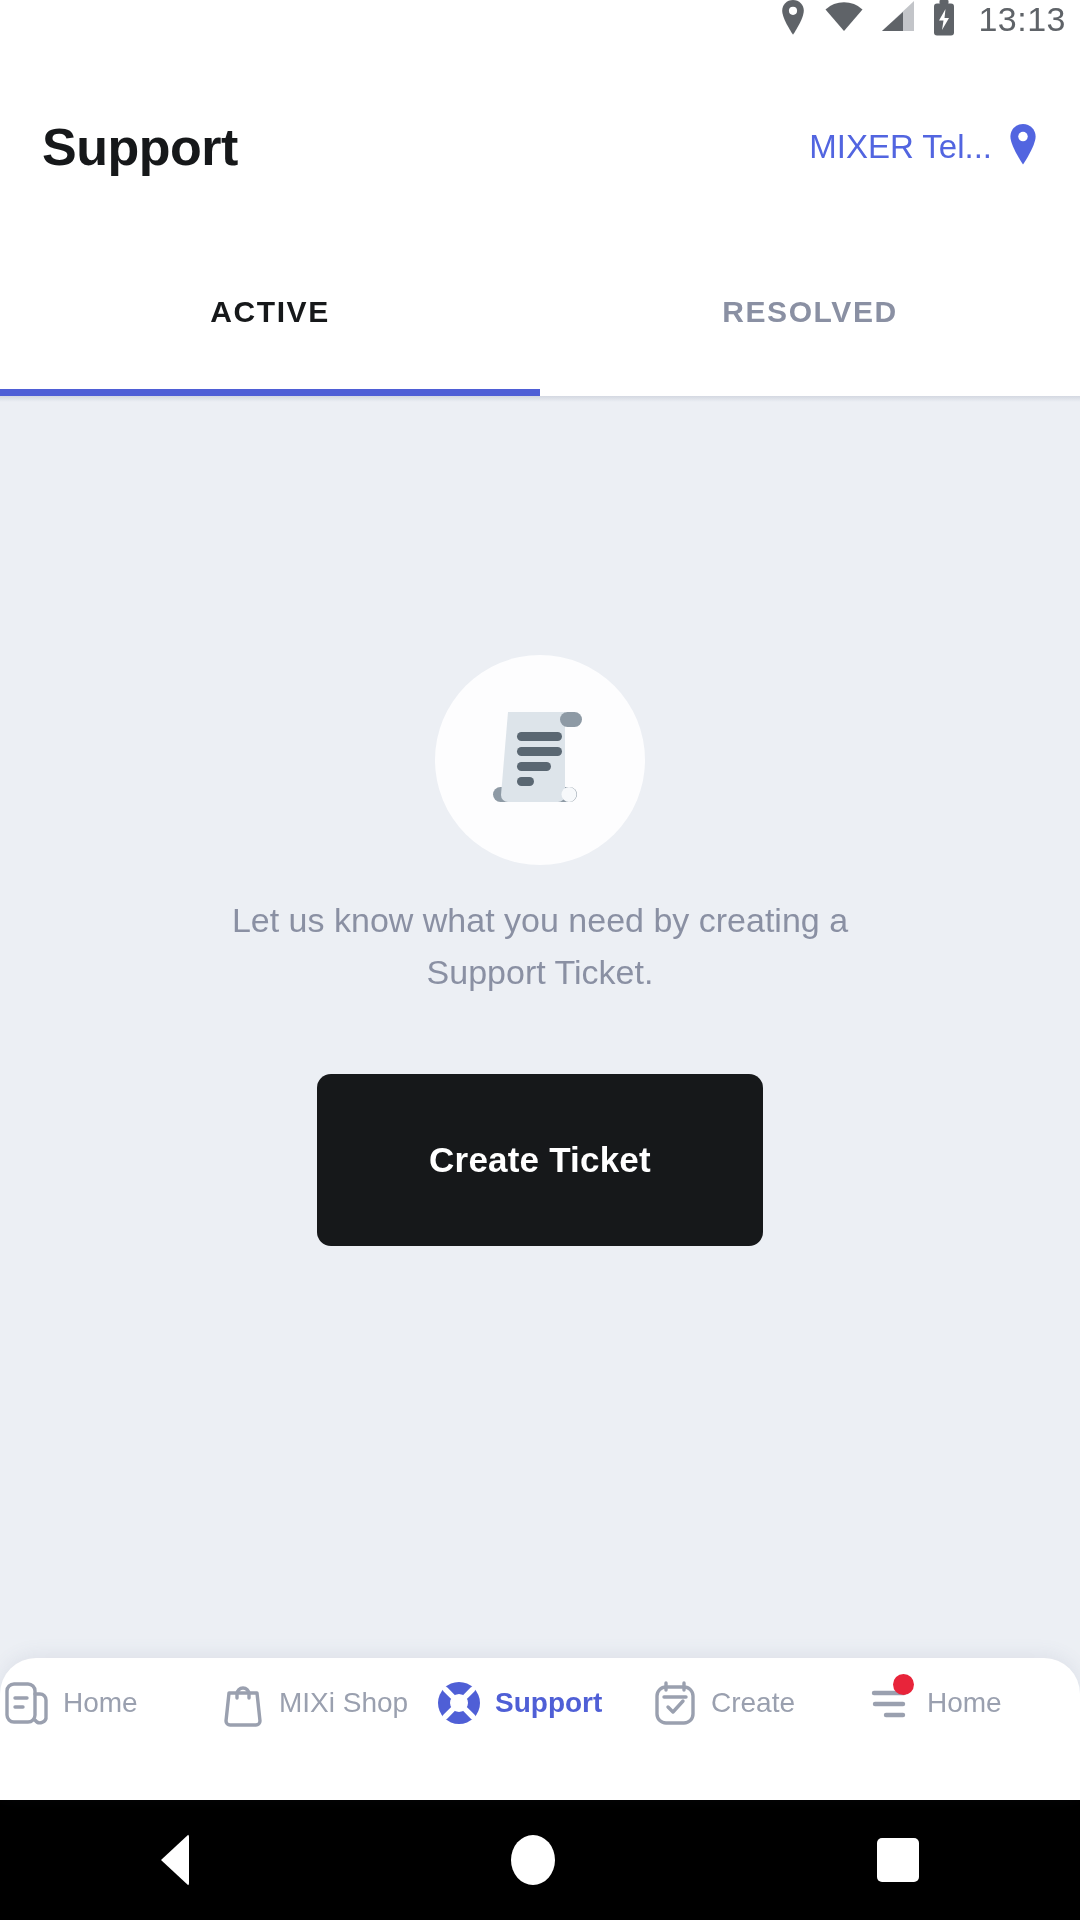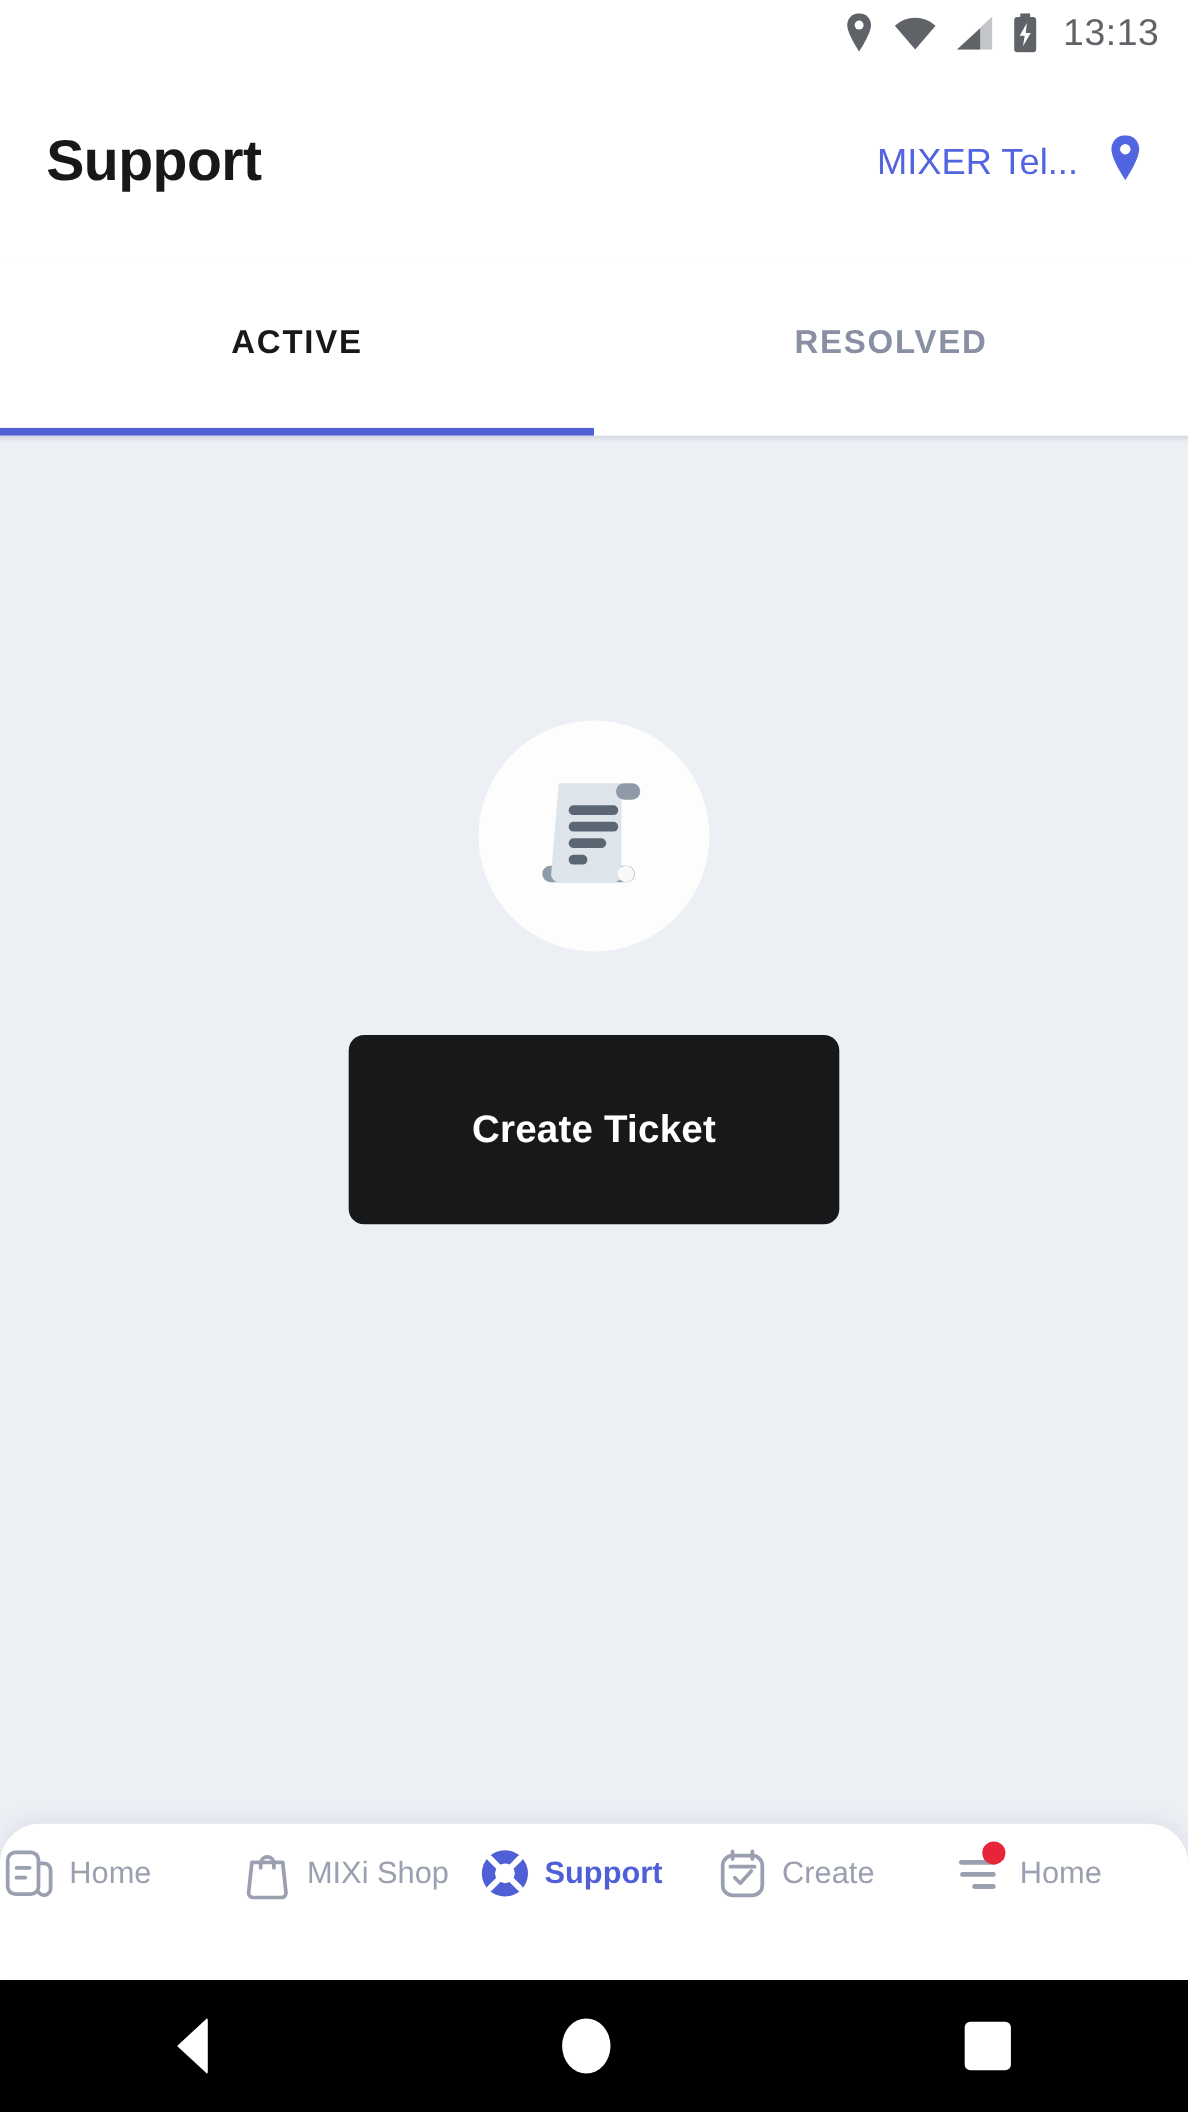--- a/index.html
+++ b/index.html
@@ -13,22 +13,22 @@
     position:relative;
     width:1080px; height:1920px;
     background:#eceff4;
     display:flex; flex-direction:column;
   }
 
   
   .statusbar {
     height:60px;
     background:#ffffff;
-    display:flex; align-items:center; justify-content:flex-end;
-    padding-right:26px;
+    display:flex; align-items:flex-start; justify-content:flex-end;
+    padding-right:14px;
     gap:16px;
     flex:0 0 60px;
   }
   .sb-icon { display:flex; align-items:center; }
   .sb-time {
     font-size:34px; color:#5f6368; font-weight:400;
     letter-spacing:0.5px; margin-left:6px;
   }
 
   
@@ -37,21 +37,21 @@
     height:173px;
     display:flex; align-items:center; justify-content:space-between;
     padding:0 40px 0 42px;
     flex:0 0 173px;
   }
   .app-title {
     font-size:52px; font-weight:bold; color:#16181a;
     letter-spacing:-0.5px;
   }
   .loc-wrap {
-    display:flex; align-items:center; gap:26px;
+    display:flex; align-items:center; gap:14px;
     cursor:pointer;
   }
   .loc-text {
     font-size:33px; color:#5265e0; font-weight:400;
   }
 
   
   .tabs {
     background:#ffffff;
     display:flex;
@@ -229,20 +229,21 @@
           <rect x="40" y="37" width="45" height="9" rx="4.5" fill="#5a6772"></rect>
           <rect x="40" y="52" width="45" height="9" rx="4.5" fill="#5a6772"></rect>
           <rect x="40" y="67" width="34" height="9" rx="4.5" fill="#5a6772"></rect>
           <rect x="40" y="82" width="17" height="9" rx="4.5" fill="#5a6772"></rect>
 
           <circle cx="92" cy="99.5" r="7.5" fill="#f7f9fb"></circle>
         </svg>
       </span>
     </div>
 
+    <div class="subtitle">Let us know what you need by creating a Support Ticket.</div>
     <button class="cta">Create Ticket</button>
 
     <div class="bottomnav">
 
       <div class="navitem">
         <span class="navicon">
           <svg width="54" height="54" viewBox="0 0 54 54" fill="none" stroke="#9aa0af" stroke-width="3.4" stroke-linecap="round" stroke-linejoin="round">
             <rect x="7" y="8" width="28" height="38" rx="7"></rect>
             <path d="M35 18 h5 a6 6 0 0 1 6 6 v16 a6 6 0 0 1 -11 4"></path>
             <path d="M15 22 h12 M15 31 h8"></path>

